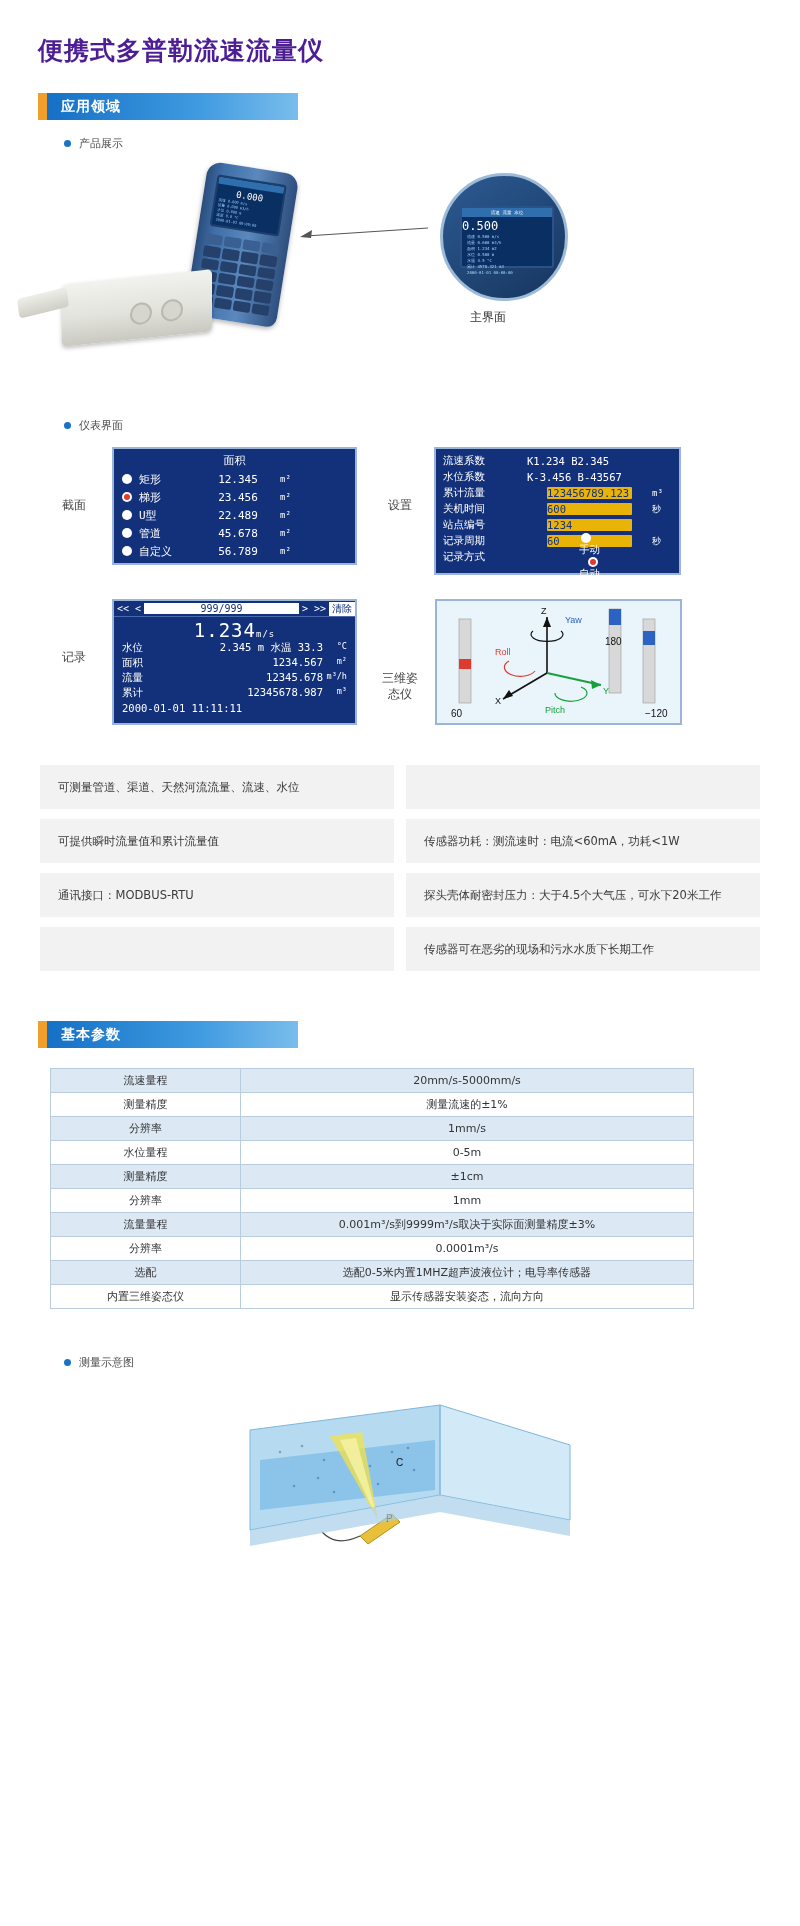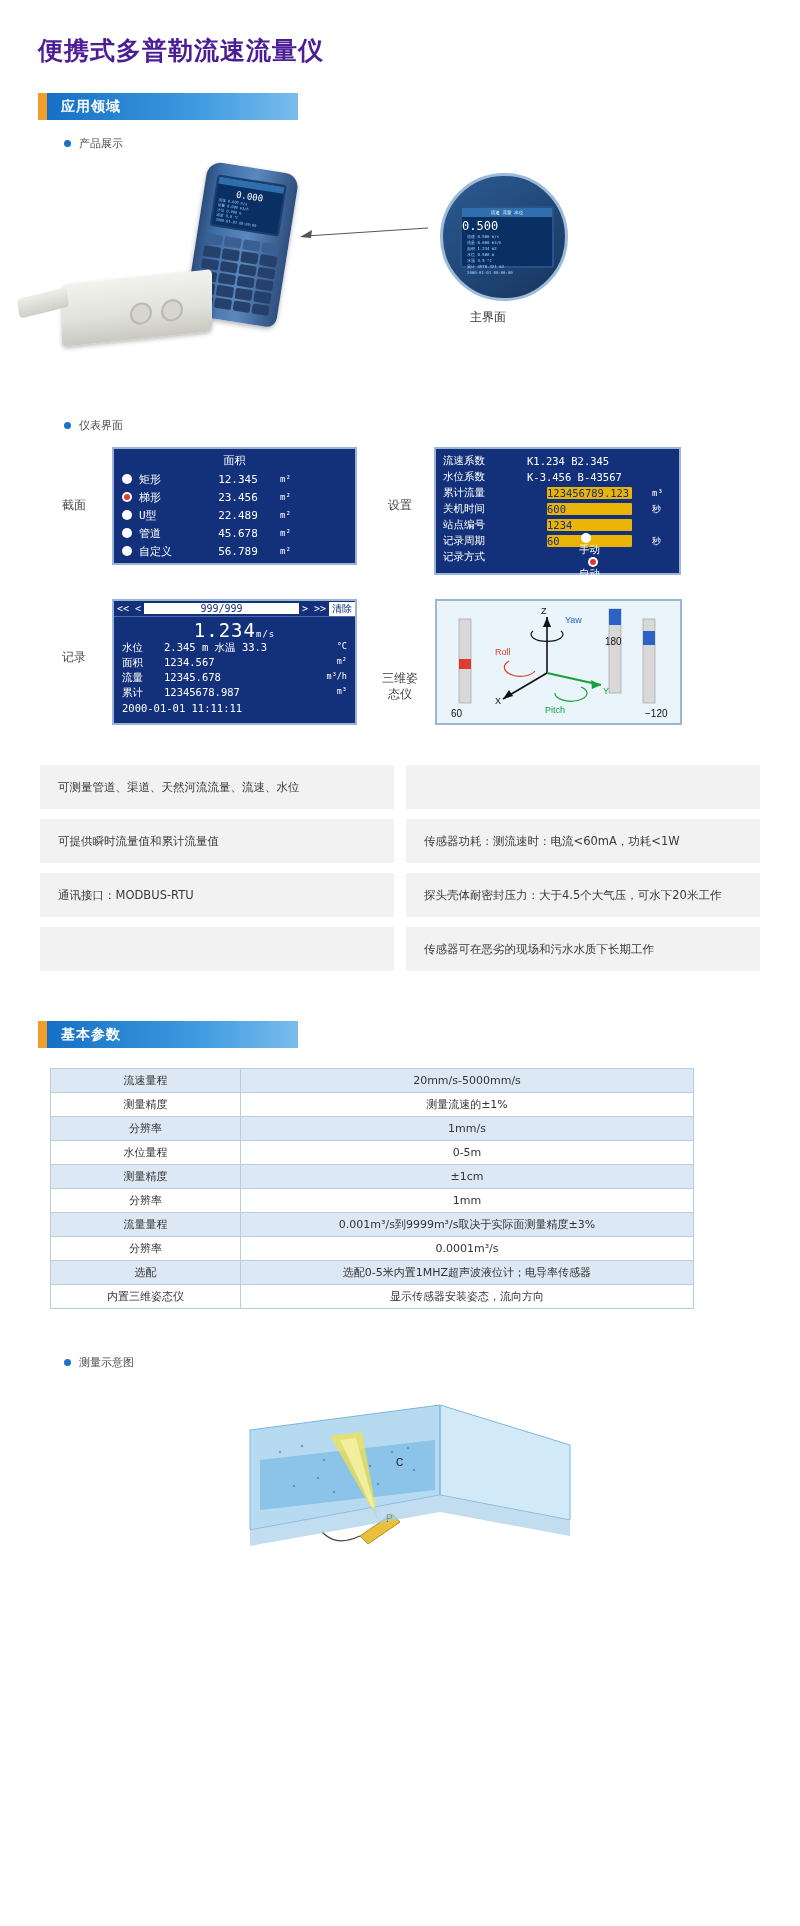--- a/index.html
+++ b/index.html
@@ -200,21 +200,21 @@
   }
   .lcd-c .navbar div { padding:0 3px; }
   .lcd-c .navbar .cnt { flex:1; text-align:center; }
   .lcd-c .navbar .wbox { background:#fff; color:#13317a; }
   .lcd-c .body { padding:2px 8px; }
   .lcd-c .big {
     font-size:19px; letter-spacing:1px; text-align:center;
   }
   .lcd-c .line { font-size:10.5px; height:15px; display:flex; }
   .lcd-c .line .k { width:42px; }
-  .lcd-c .line .v { flex:1; }
+  .lcd-c .line .v { flex:1;text-align:right; }
   .lcd-c .line .u { width:24px; font-size:8.5px; text-align:right; }
   .lcd-c .dt { font-size:10.5px; margin-top:1px; }
 
   
   .lcd-d {
     left:435px; top:152px; width:247px; height:126px;
     background:#ffffff; border:2px solid #9bb4d8; position:absolute;
   }
 
   

